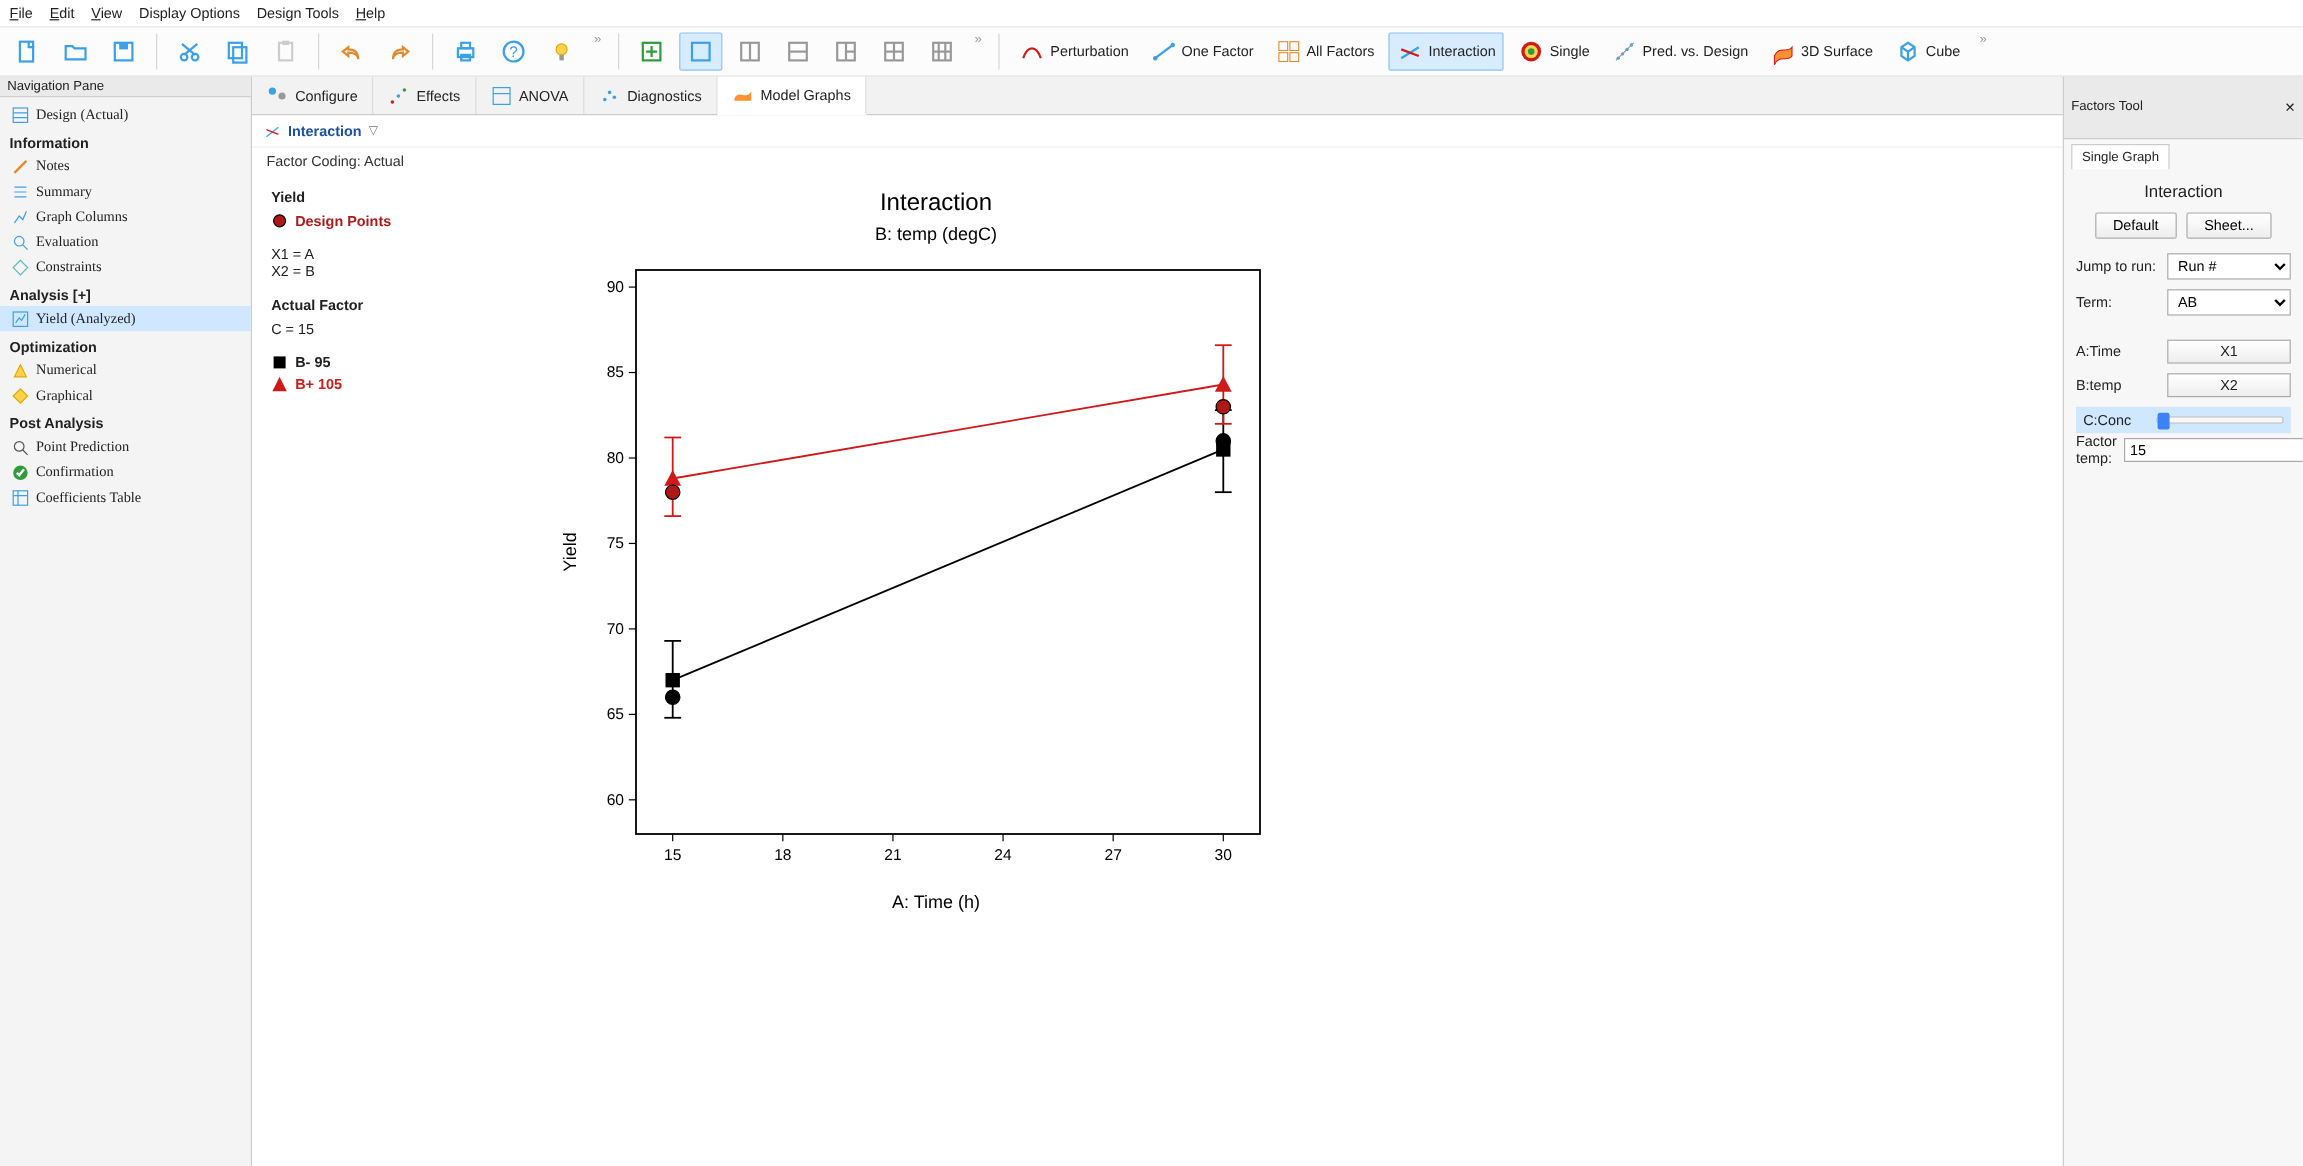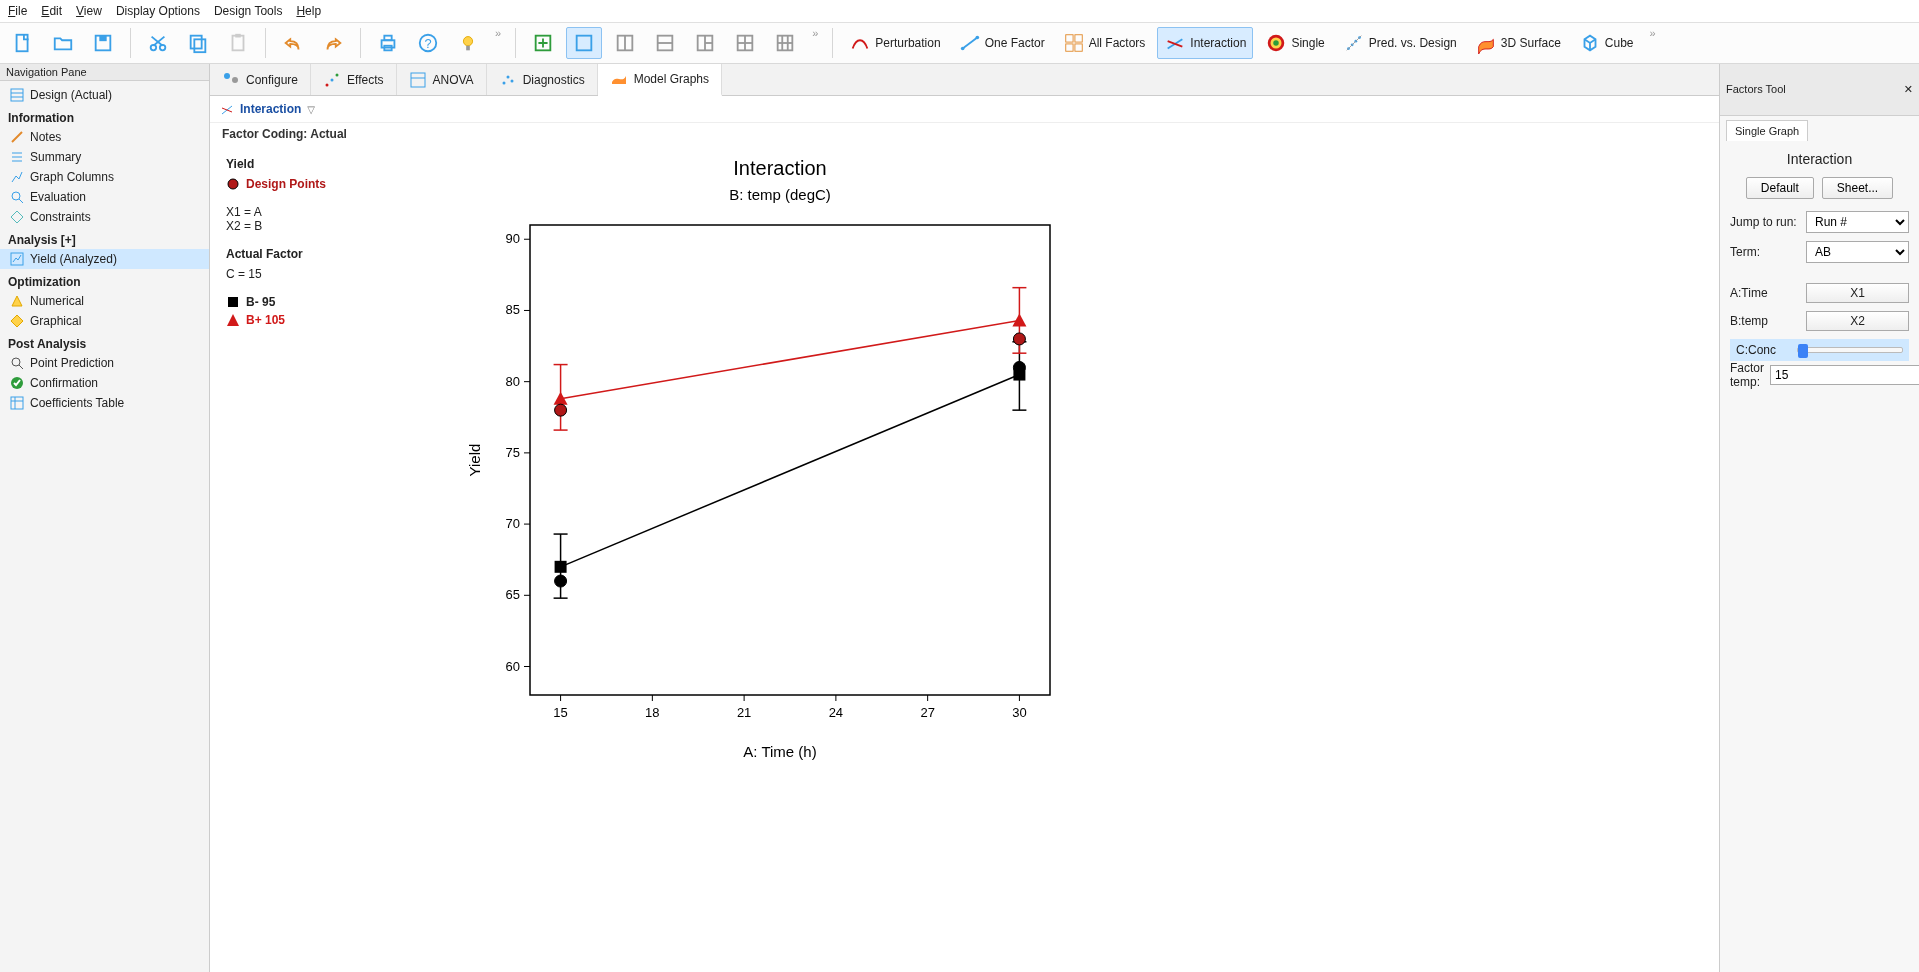--- a/index.html
+++ b/index.html
@@ -11,30 +11,30 @@
 .toolbar .sep { width: 1px; height: 30px; background: #d6d6d6; margin: 0 4px; }
 .toolbar .btn { display: flex; align-items: center; gap: 4px; padding: 4px 6px; cursor: default; border-radius: 2px; }
 .toolbar .btn.selected { background: #d8ecff; border: 1px solid #8cc2f2; }
 .toolbar svg { width: 22px; height: 22px; }
 .toolbar .more { color: #999; font-size: 11px; padding: 0 4px; align-self: flex-start; }
 .content { display: flex; height: calc(100vh - 60px); }
 .navpane { width: 210px; border-right: 1px solid #ccc; background: #f4f4f4; display: flex; flex-direction: column; }
 .navpane .pane-title { padding: 2px 6px; font-size: 11px; background: #eaeaea; border-bottom: 1px solid #cfcfcf; }
 .navlist { padding: 4px 0; overflow-y: auto; }
 .navlist .group { font-weight: bold; padding: 6px 8px 2px 8px; }
-.navlist .item { display: flex; align-items: center; gap: 6px; padding: 3px 8px 3px 10px; cursor: default; }
+.navlist .item { display: flex; align-items: center; gap: 6px; padding: 3px 8px 3px 10px; cursor: default; font-family: Liberation Serif, serif; }
 .navlist .item.selected { background: #cfe8ff; }
 .navlist .icon { width: 14px; height: 14px; display: inline-block; }
 .main { flex: 1; background: #fff; display: flex; flex-direction: column; }
 .maintabs { display: flex; border-bottom: 1px solid #ccc; background: #f2f2f2; }
 .maintabs .mtab { display: flex; align-items: center; gap: 6px; padding: 6px 12px; border-right: 1px solid #ddd; cursor: default; }
 .maintabs .mtab.selected { background: #fff; border-bottom: 2px solid #fff; margin-bottom: -1px; }
 .subhead { padding: 6px 10px; display: flex; align-items: center; gap: 6px; border-bottom: 1px solid #eee; font-weight: bold; color: #1a4fa3; }
 .subhead .mini { font-weight: normal; color: #777; font-size: 10px; }
-.coding { padding: 4px 12px; color: #333; font-weight: bold; }
+.coding { padding: 4px 12px; color: #333; }
 .plotarea { flex: 1; display: flex; }
 .legendcol { width: 230px; padding: 12px 16px; }
 .legendcol .resp { font-weight: bold; margin-bottom: 6px; }
 .legendcol .row { display: flex; align-items: center; gap: 6px; margin-bottom: 4px; font-weight: bold; }
 .legendcol .gap { margin-top: 14px; }
 .chartwrap { flex: 1; padding: 10px 10px 10px 0; position: relative; }
 .factorsidebar { width: 200px; border-left: 1px solid #ccc; background: #f7f7f7; display: flex; flex-direction: column; }
 .factorsidebar .fs-title { padding: 19px 6px; font-size: 11px; background: #eaeaea; border-bottom: 1px solid #cfcfcf; display:flex; justify-content:space-between; }
 .factorsidebar .fs-tab { padding: 4px 8px; background: #fff; border: 1px solid #ccc; border-bottom: none; width: fit-content; margin: 4px 0 0 6px; font-size: 11px; }
 .factorsidebar .fs-body { padding: 10px; }

